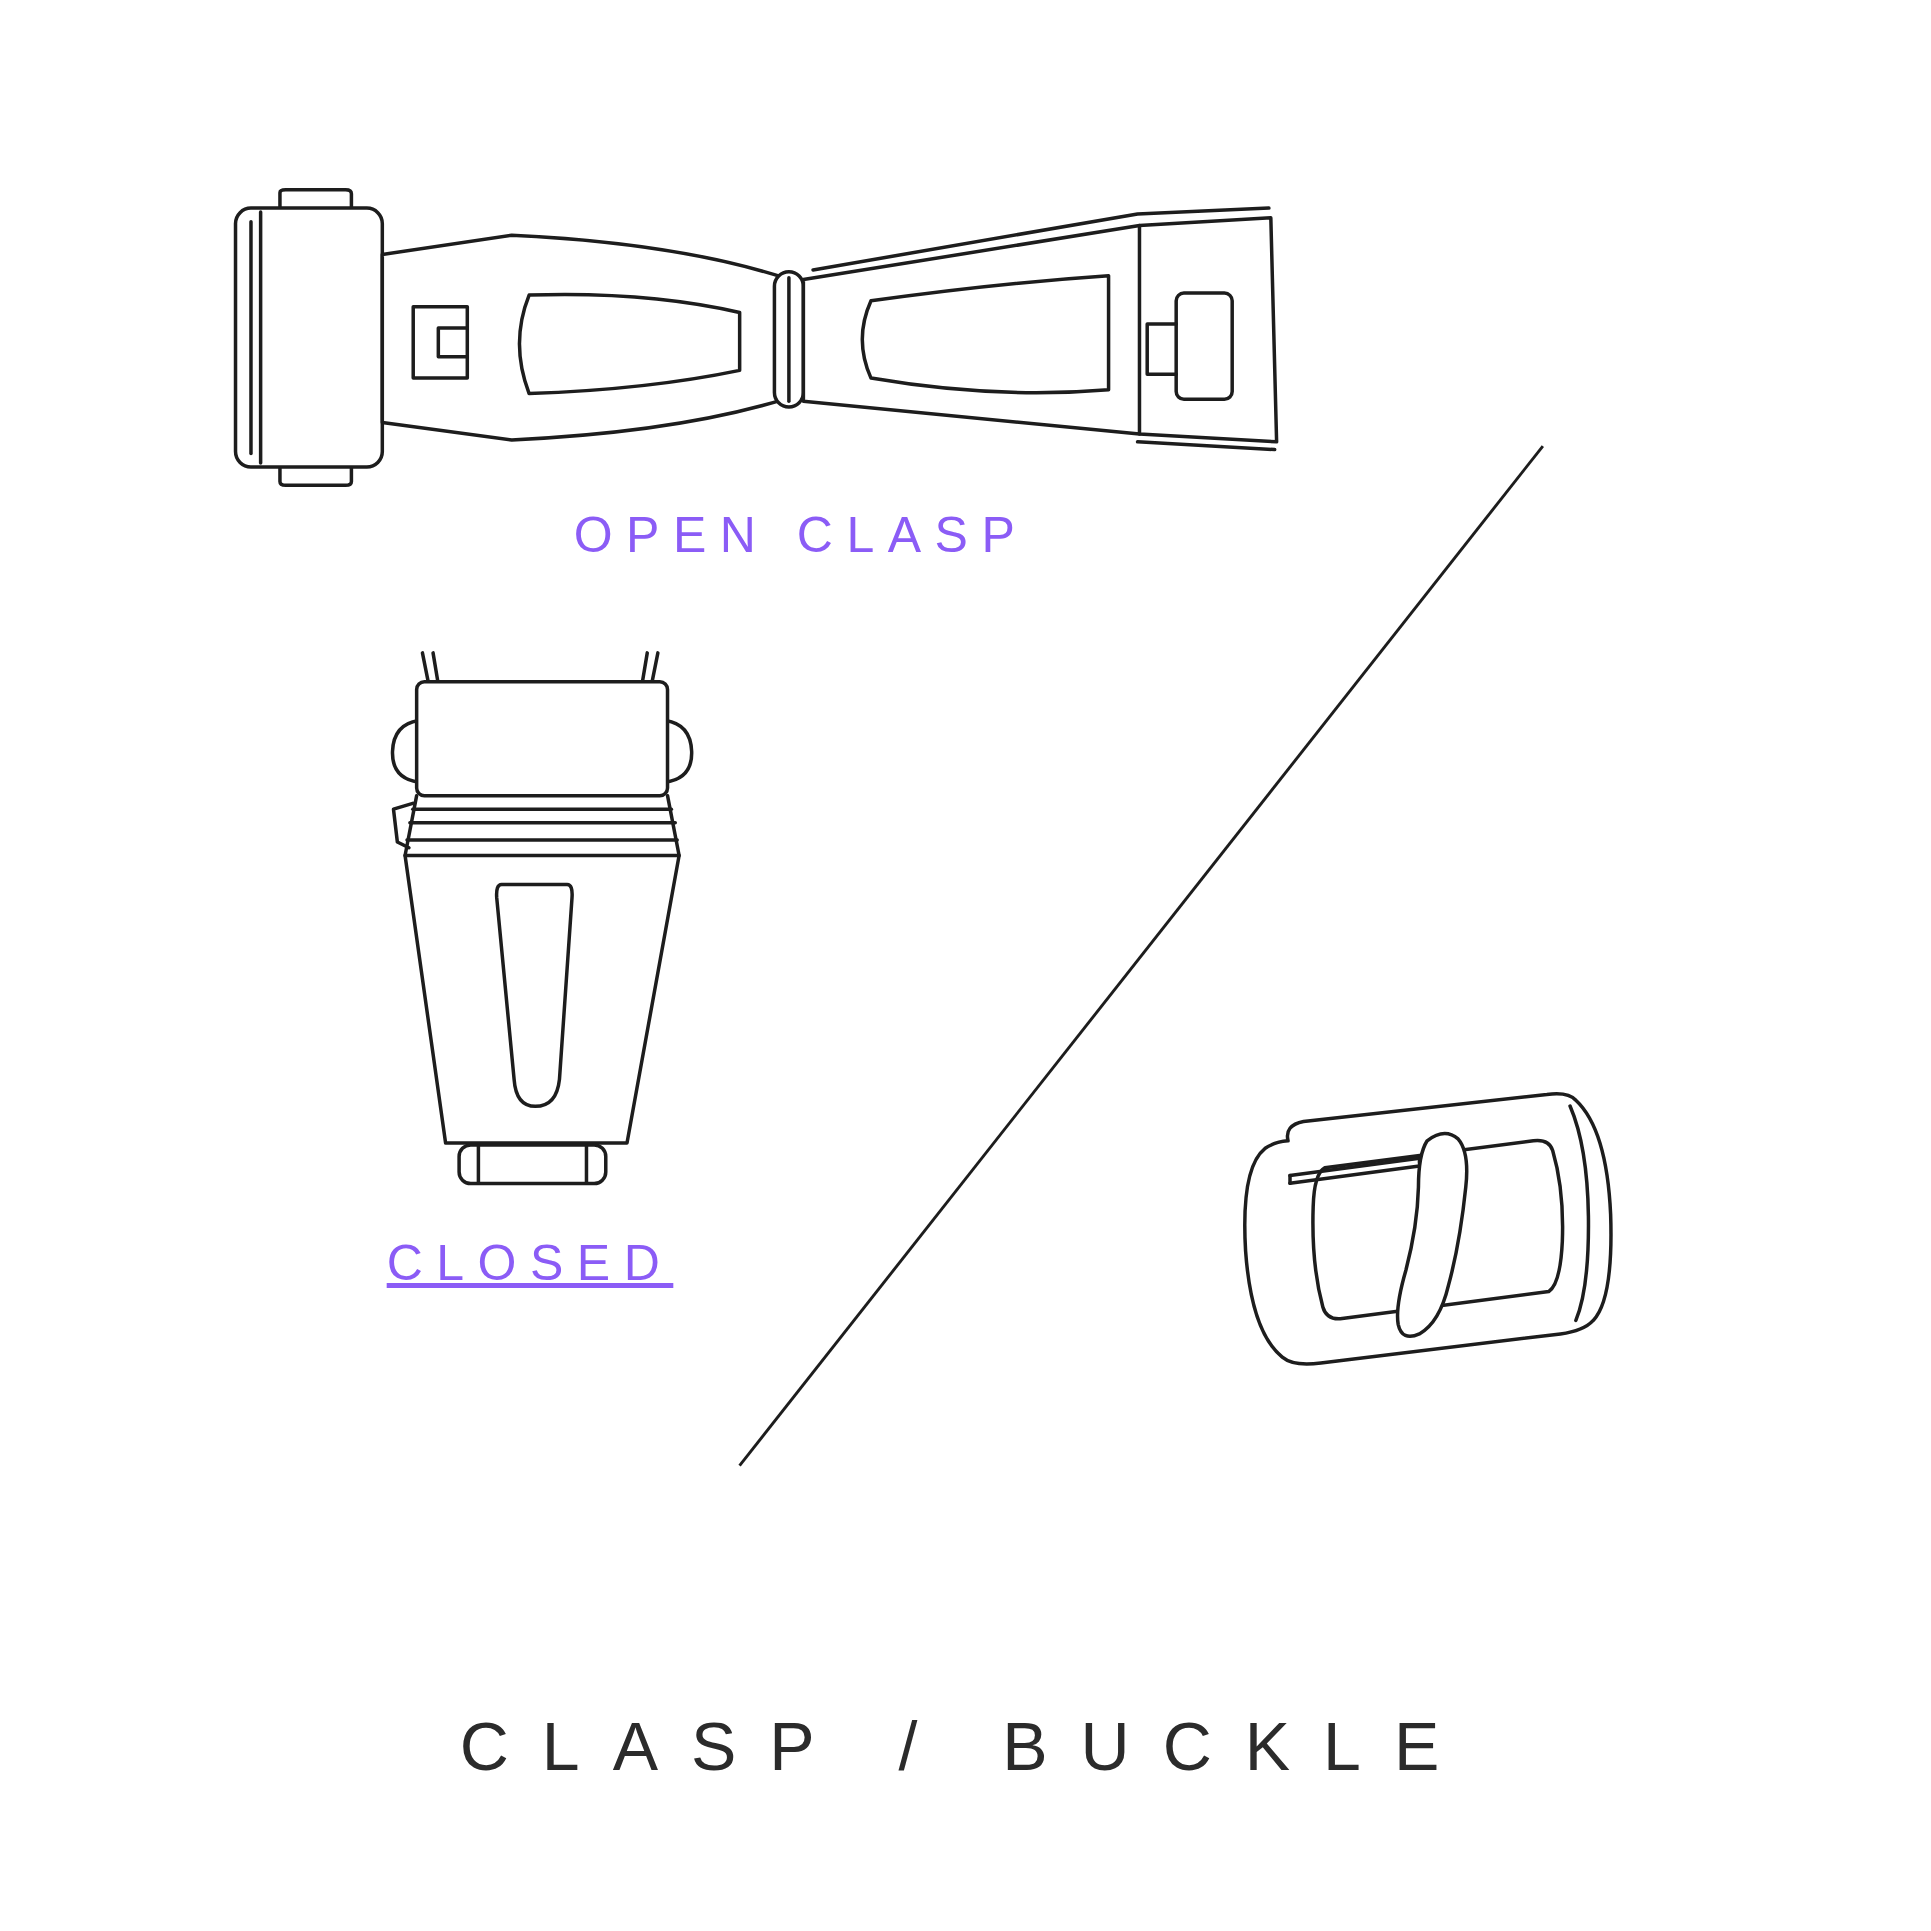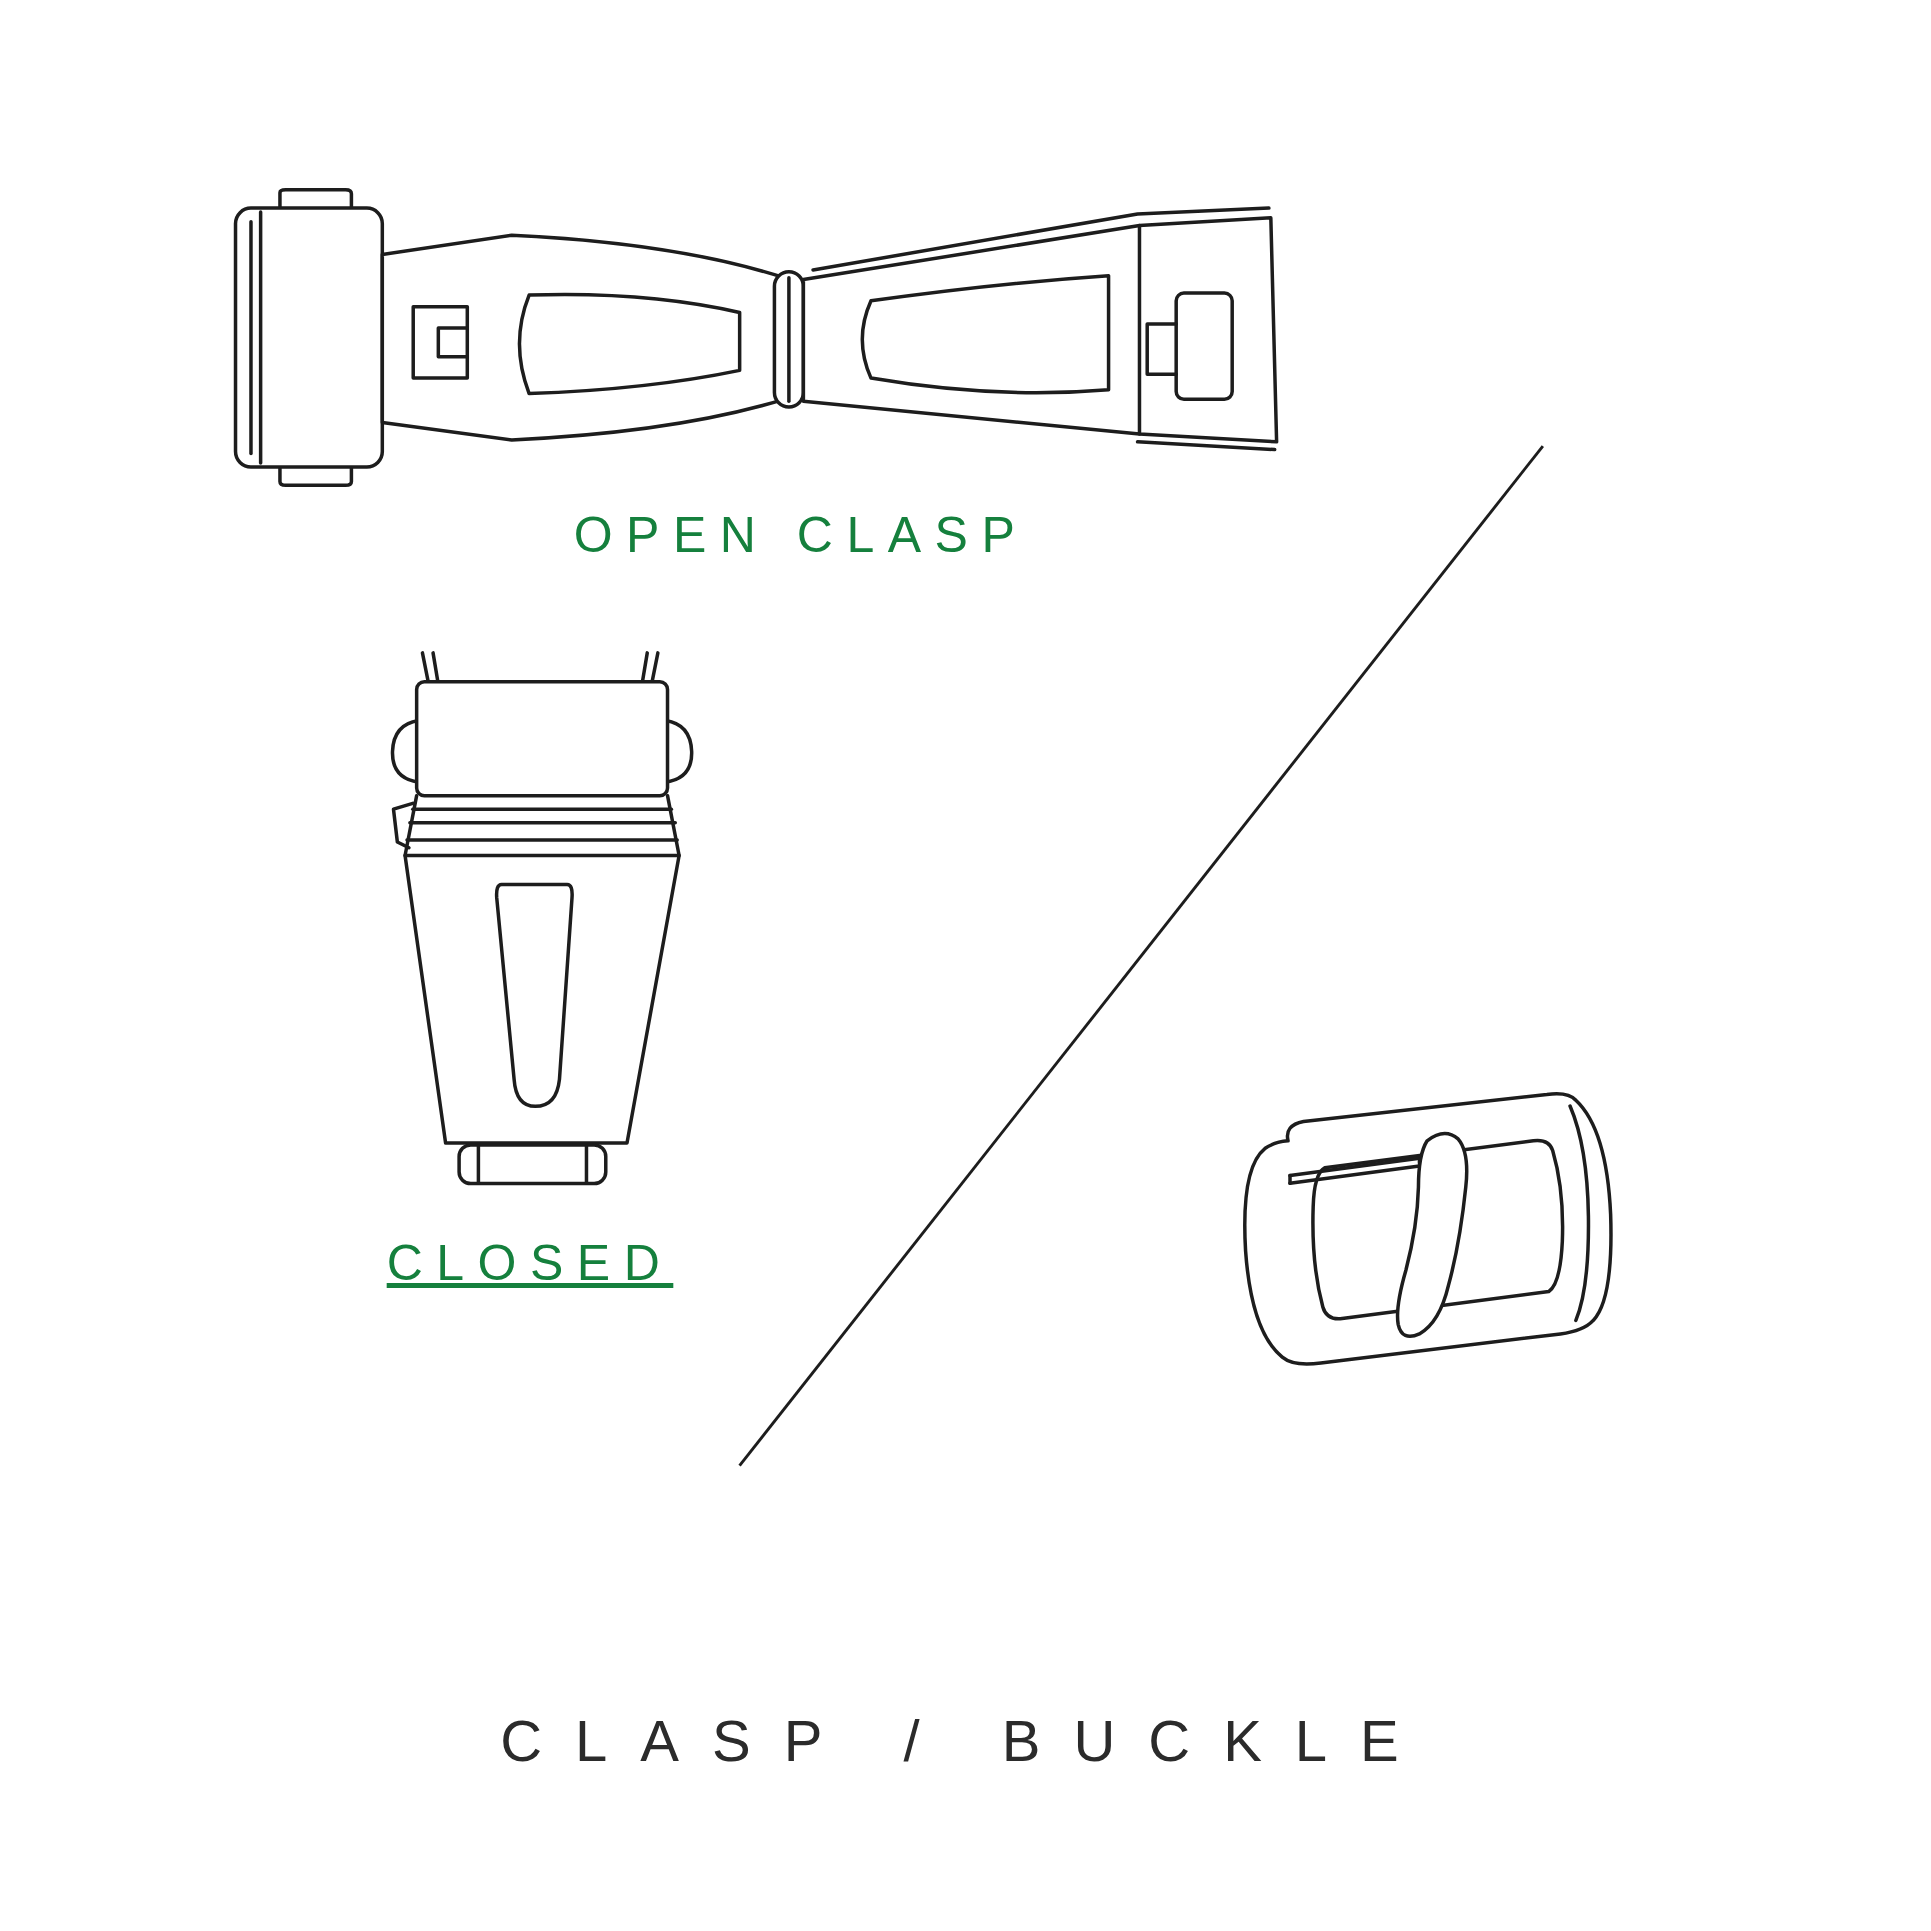--- a/index.html
+++ b/index.html
@@ -17,33 +17,33 @@
   }
   .art {
     position: absolute;
   }
   .art path, .art rect, .art line, .art circle {
     vector-effect: non-scaling-stroke;
   }
   .label {
     position: absolute;
     transform: translateX(-50%);
-    color: #15803d;
+    color: #8b5cf6;
     font-size: 50px;
     letter-spacing: 13.5px;
     white-space: nowrap;
     font-weight: 400;
   }
   .title {
     position: absolute;
     left: 966px;
     top: 1707px;
     transform: translateX(-50%);
     color: #2b2b2b;
-    font-size: 58px;
+    font-size: 68px;
     letter-spacing: 33px;
     white-space: nowrap;
     font-weight: 400;
   }
   .divider {
     position: absolute;
     left: 0;
     top: 0;
     pointer-events: none;
   }

